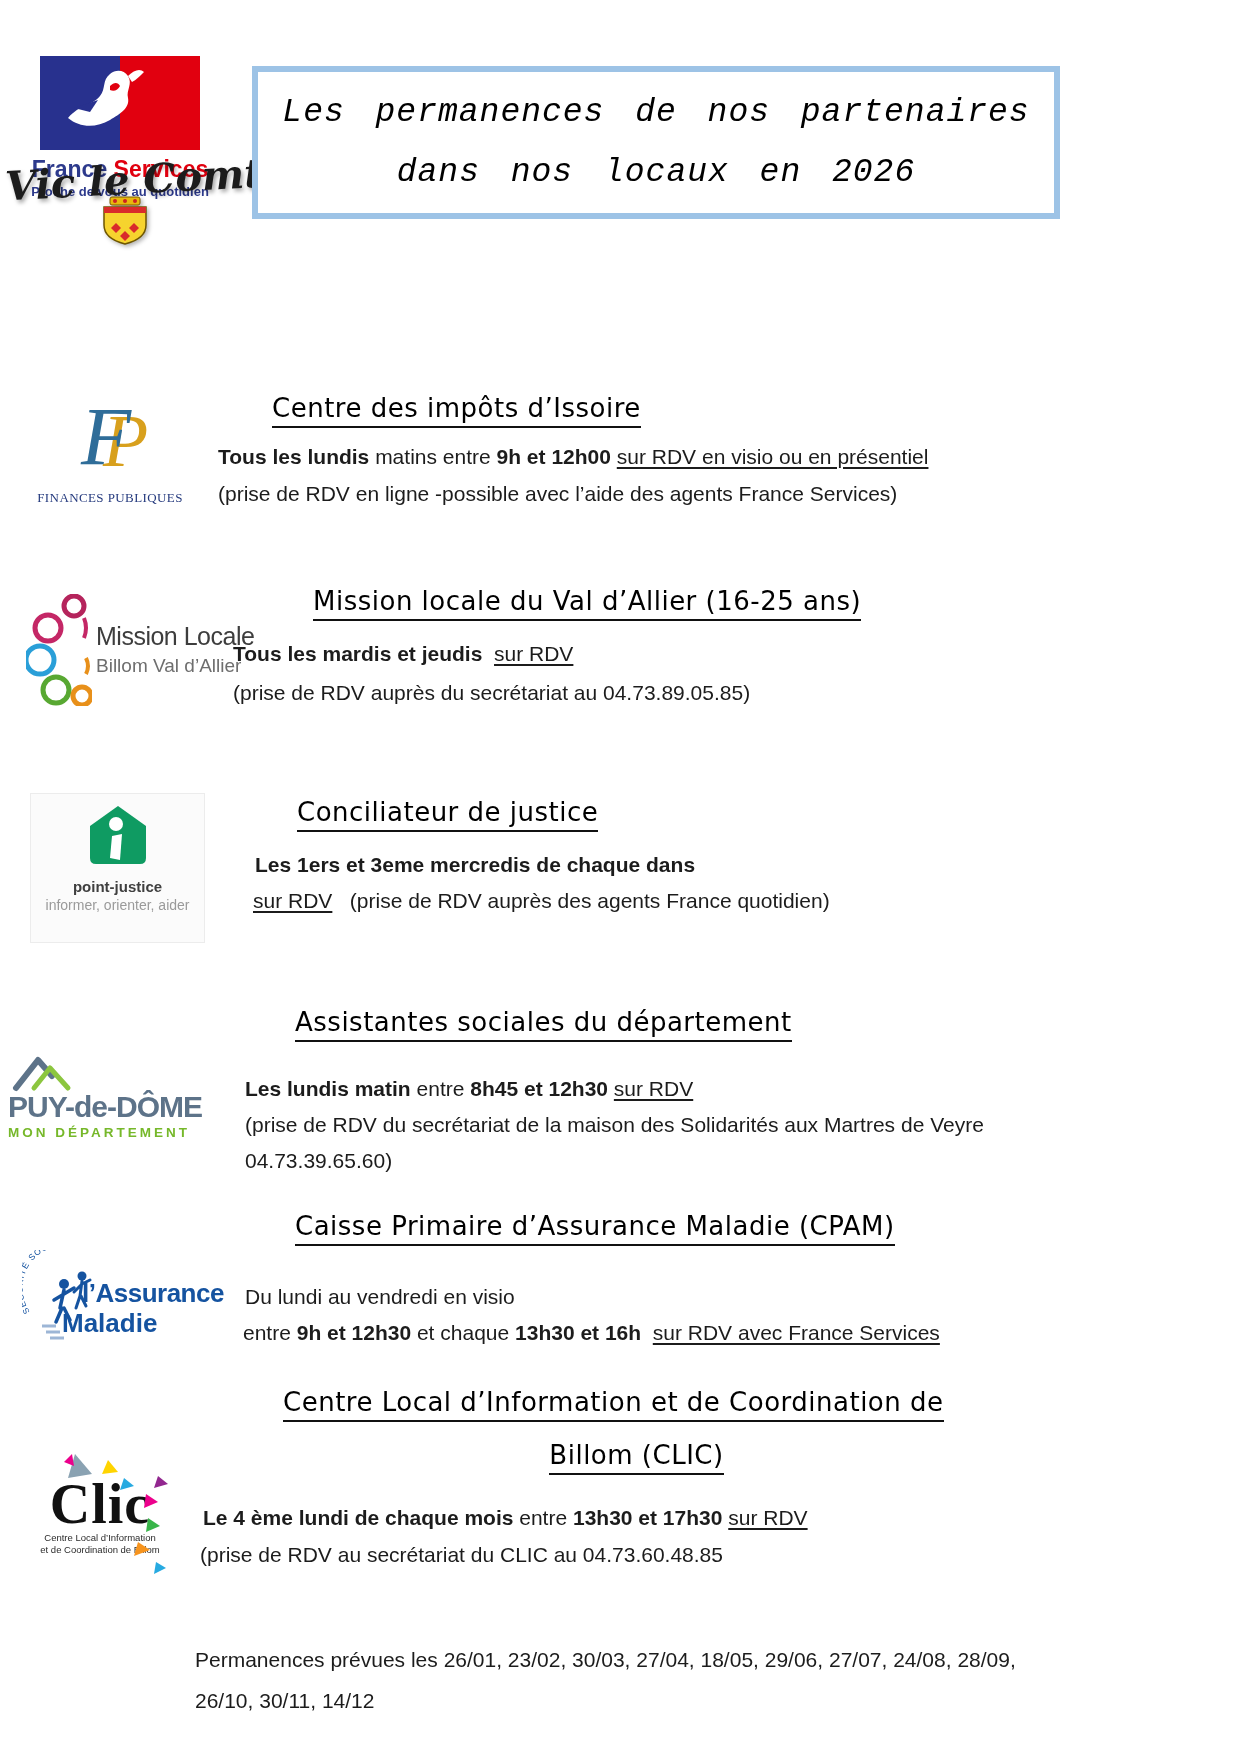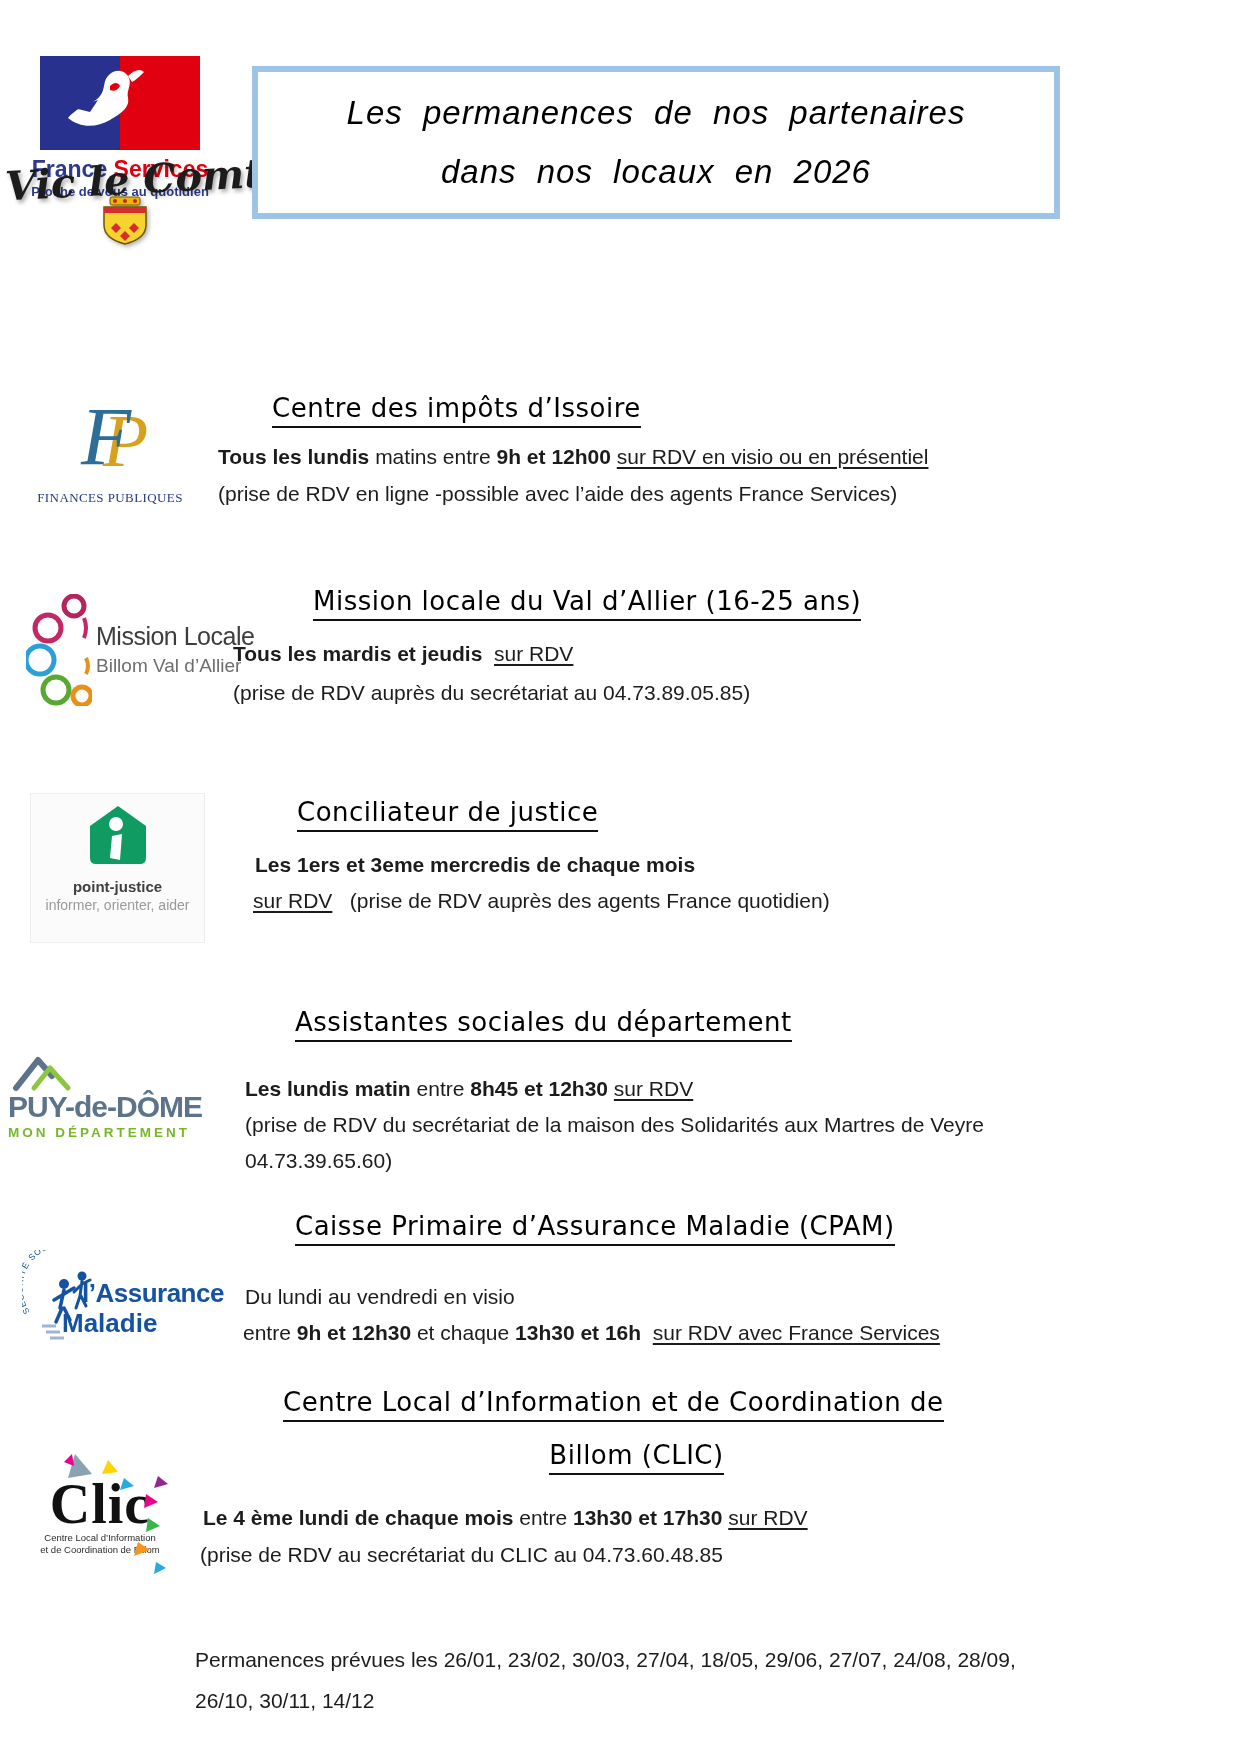--- a/index.html
+++ b/index.html
@@ -13,21 +13,21 @@
   .fs-blue{color:#2d3a8c;}
   .fs-red{color:#e1000f;}
   .fs-tagline{font-size:13px;font-weight:bold;color:#2d3a8c;margin-top:1px;white-space:nowrap;}
   .vlc-block{left:5px;top:156px;width:240px;text-align:center;}
   .vlc-text{font-family:"DejaVu Serif",serif;font-style:italic;font-weight:bold;font-size:40px;
             transform:rotate(-3deg);text-shadow:2px 3px 4px rgba(0,0,0,.35);white-space:nowrap;}
   .vlc-crest{margin-top:-8px;filter:drop-shadow(2px 2px 2px rgba(0,0,0,.3));}
 
   .title-box{left:252px;top:66px;width:796px;height:141px;border:6px solid #9dc3e6;background:#fff;
              display:flex;flex-direction:column;justify-content:space-evenly;align-items:center;}
-  .title-line{font-family:Liberation Sans, sans-serif;font-style:italic;font-size:33px;color:#000;
+  .title-line{font-family:Liberation Mono, monospace;font-style:italic;font-size:33px;color:#000;
               letter-spacing:1px;word-spacing:10px;white-space:nowrap;}
 
   
   .heading{font-family:"DejaVu Sans",sans-serif;font-weight:400;font-size:26px;letter-spacing:.5px;
            margin:0;white-space:nowrap;color:#000;}
   .hu{border-bottom:2px solid #111;padding-bottom:3px;}
   .bodyline{font-size:21px;margin:0;white-space:pre;line-height:1.25;color:#1c1c1c;}
   .b{font-weight:bold;}
   .u{text-decoration:underline;text-underline-offset:3px;}
 
@@ -146,21 +146,21 @@
   <div class="abs pj-logo">
     <svg width="64" height="62" viewBox="0 0 64 62">
       <path d="M32,2 L60,22 L60,54 Q60,60 54,60 L10,60 Q4,60 4,54 L4,22 Z" fill="#0f9b62"></path>
       <circle cx="30" cy="20" r="7" fill="#ffffff"></circle>
       <path d="M26,32 L36,30 L34,56 L24,54 Z" fill="#ffffff"></path>
     </svg>
     <div class="pj-name">point-justice</div>
     <div class="pj-tag">informer, orienter, aider</div>
   </div>
   <h2 class="abs heading s3-h"><span class="hu">Conciliateur de justice</span></h2>
-  <p class="abs bodyline s3-l1"><span class="b">Les 1ers et 3eme mercredis de chaque mois</span></p>
+  <p class="abs bodyline s3-l1"><span class="b">Les 1ers et 3eme mercredis de chaque dans</span></p>
   <p class="abs bodyline s3-l2"><span class="u">sur RDV</span><span>   (prise de RDV auprès des agents France quotidien)</span></p>
 
   <div class="abs pdd-logo">
     <svg width="74" height="42" viewBox="0 0 74 42">
       <path d="M8,38 L30,10 L44,26" fill="none" stroke="#5d7389" stroke-width="6" stroke-linecap="round" stroke-linejoin="round"></path>
       <path d="M26,38 L42,18 L60,38" fill="none" stroke="#8cc63f" stroke-width="5" stroke-linecap="round" stroke-linejoin="round"></path>
     </svg>
     <div class="pdd-name">PUY-de-DÔME</div>
     <div class="pdd-tag">MON DÉPARTEMENT</div>
   </div>

